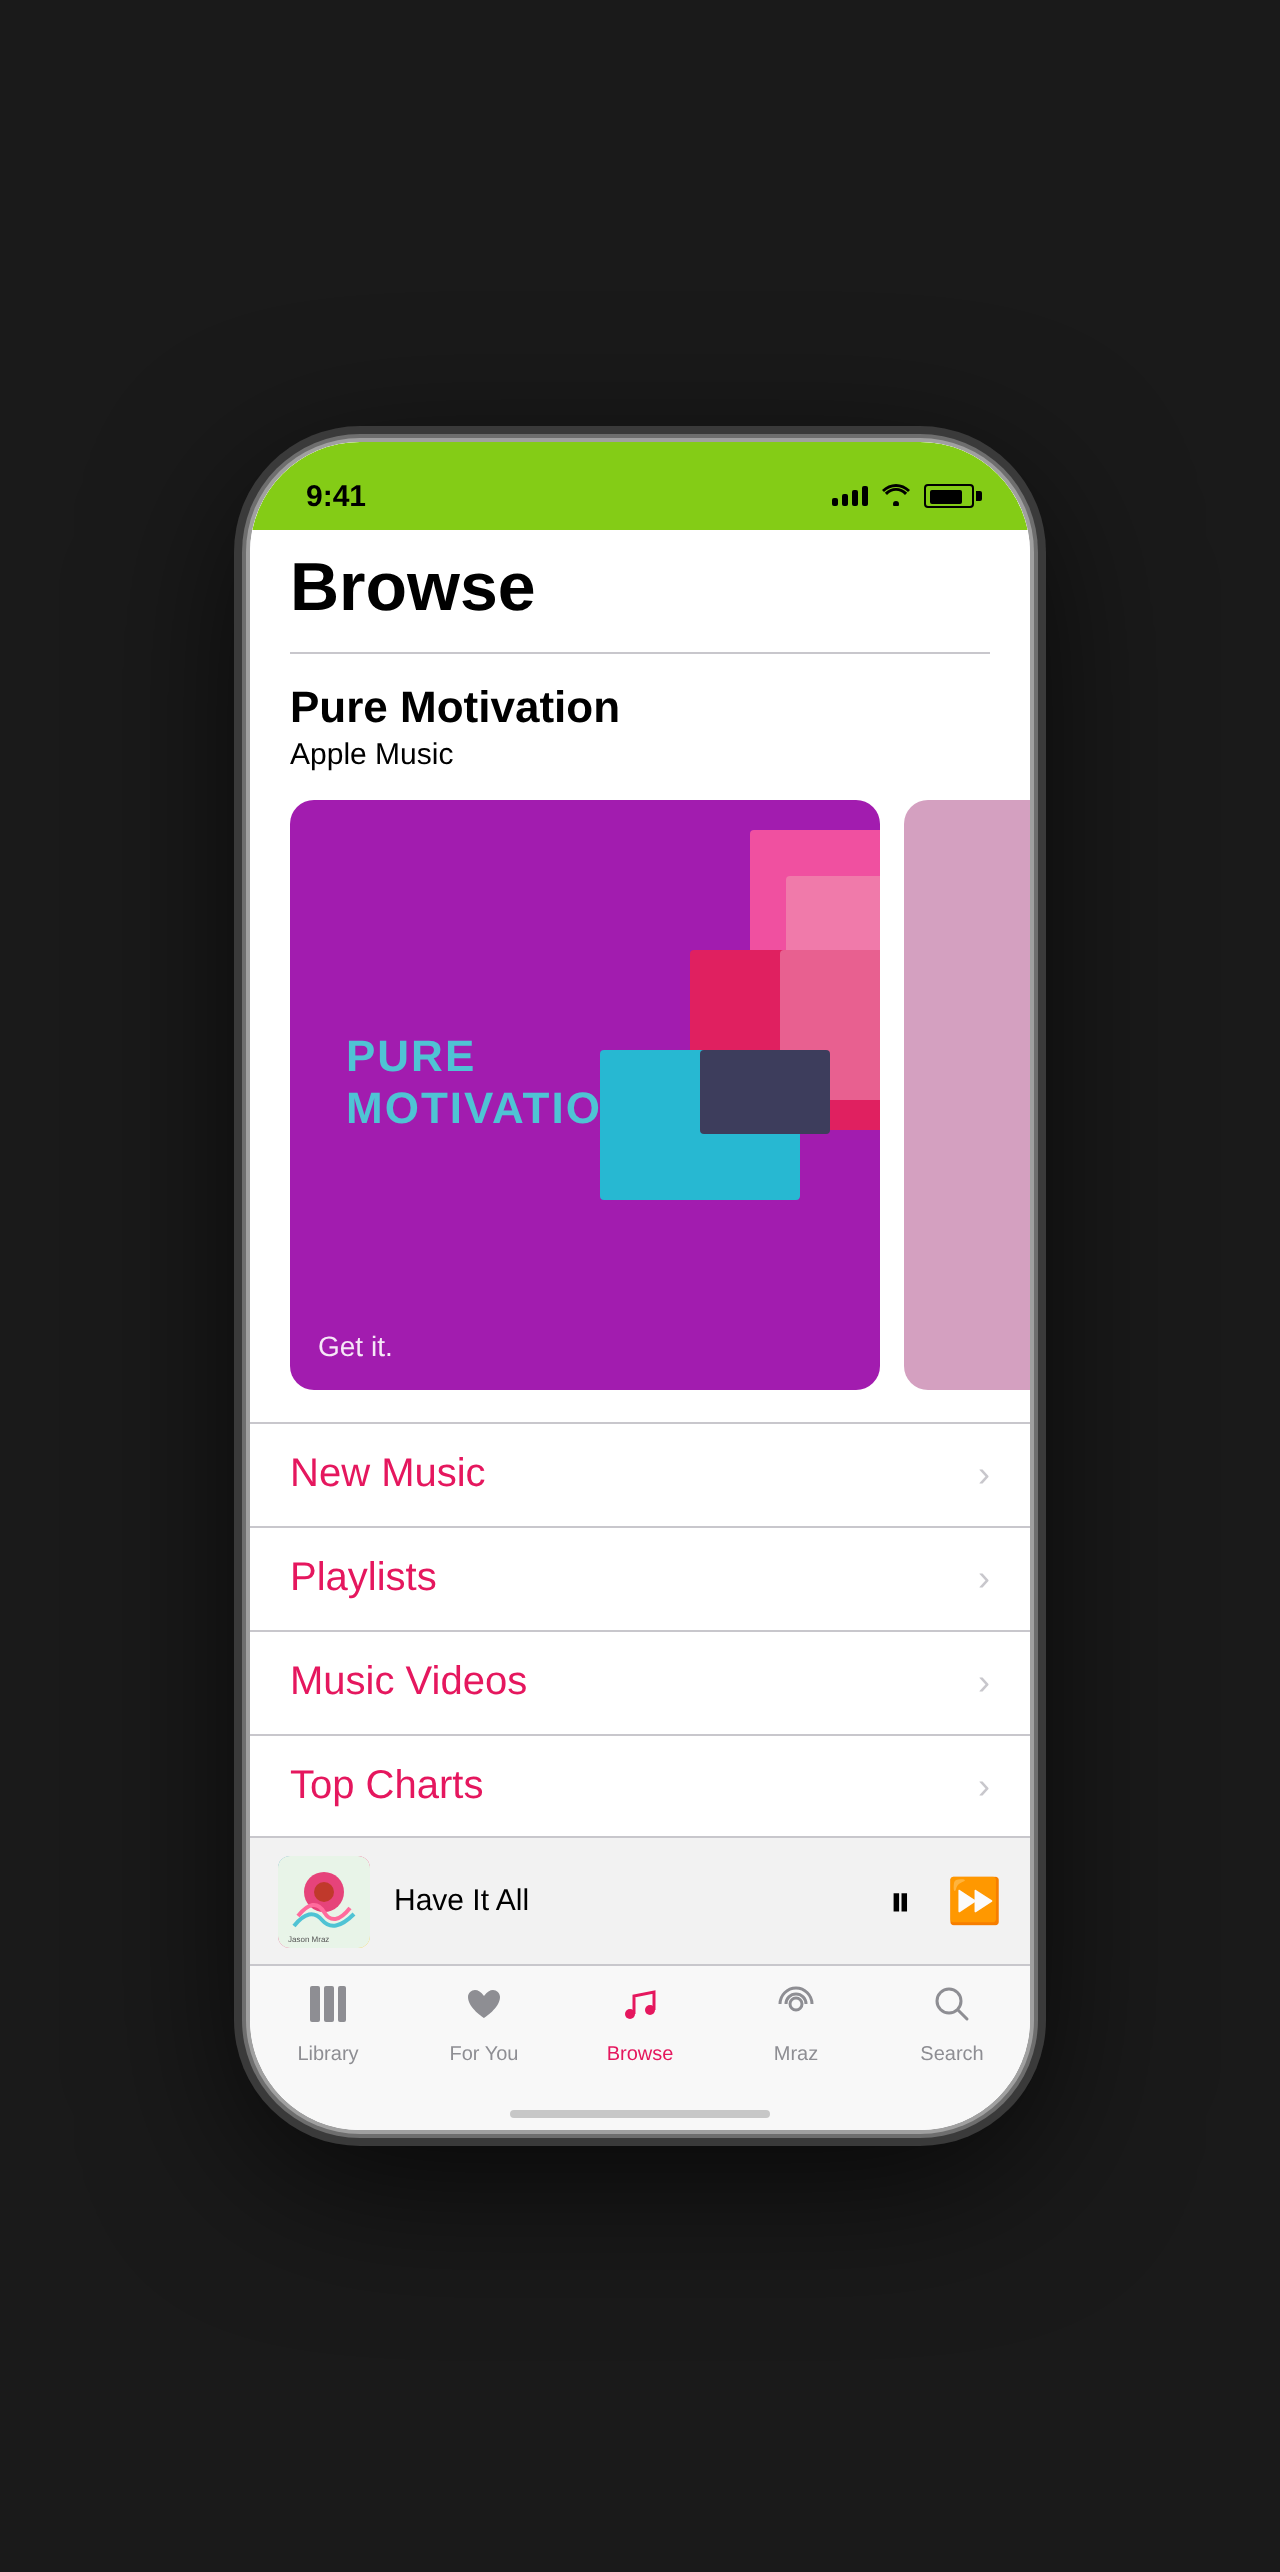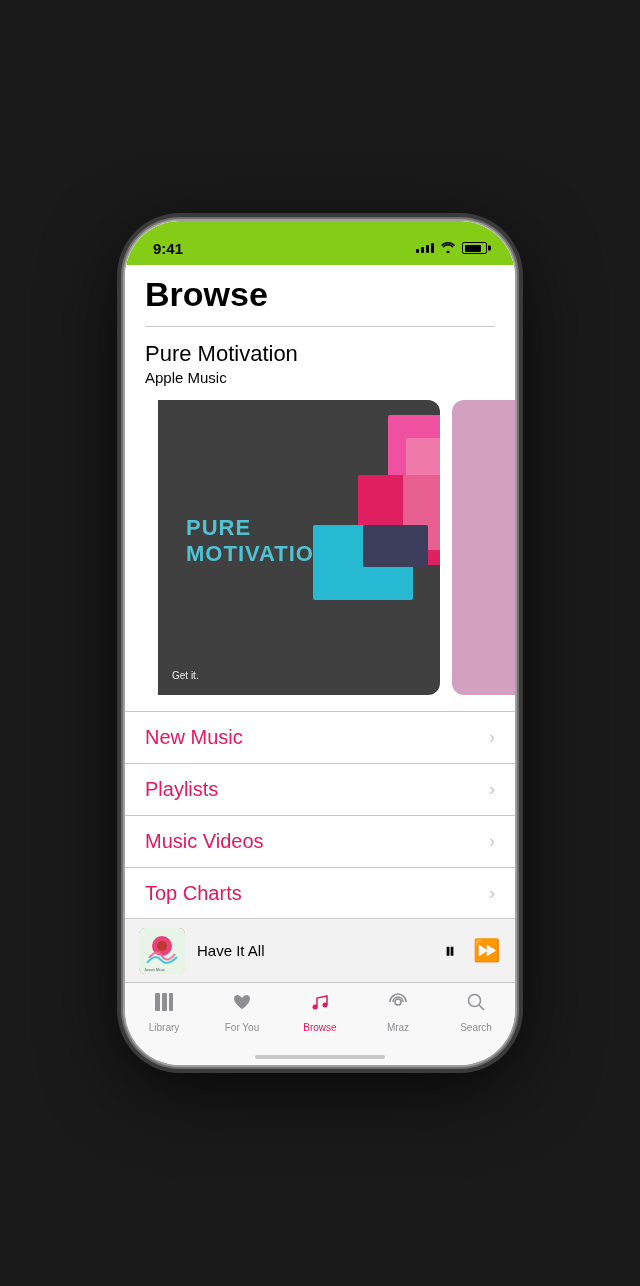--- a/index.html
+++ b/index.html
@@ -134,21 +134,21 @@
       font-size: 11px;
       font-weight: 700;
       color: #e5175e;
       letter-spacing: 0.5px;
       text-transform: uppercase;
       margin-bottom: 4px;
     }
 
     .featured-title {
       font-size: 22px;
-      font-weight: 400;
+      font-weight: 700;
       color: #000;
       margin-bottom: 2px;
     }
 
     .featured-subtitle {
       font-size: 15px;
       color: #000000;
       margin-bottom: 14px;
     }
 
@@ -178,24 +178,23 @@
 
     .card-secondary {
       min-width: 120px;
       background: #d4a0c0;
     }
 
     
     .pure-motivation-art {
       width: 100%;
       height: 100%;
-      background: #404040;
+      background: #a21caf;
       position: relative;
       overflow: hidden;
-      margin-left: 13px;
     }
 
     .pm-text {
       position: absolute;
       top: 50%;
       left: 28px;
       transform: translateY(-60%);
       font-size: 22px;
       font-weight: 700;
       color: #4fc3d4;
@@ -254,21 +253,21 @@
       height: 80px;
       background: #f050a0;
       bottom: 200px;
       left: 230px;
     }
 
     .get-it-label {
       position: absolute;
       bottom: 14px;
       left: 14px;
-      font-size: 10px;
+      font-size: 14px;
       color: rgba(255,255,255,0.9);
       font-weight: 400;
     }
 
     
     .menu-item {
       display: flex;
       align-items: center;
       justify-content: space-between;
       padding: 14px 20px;

